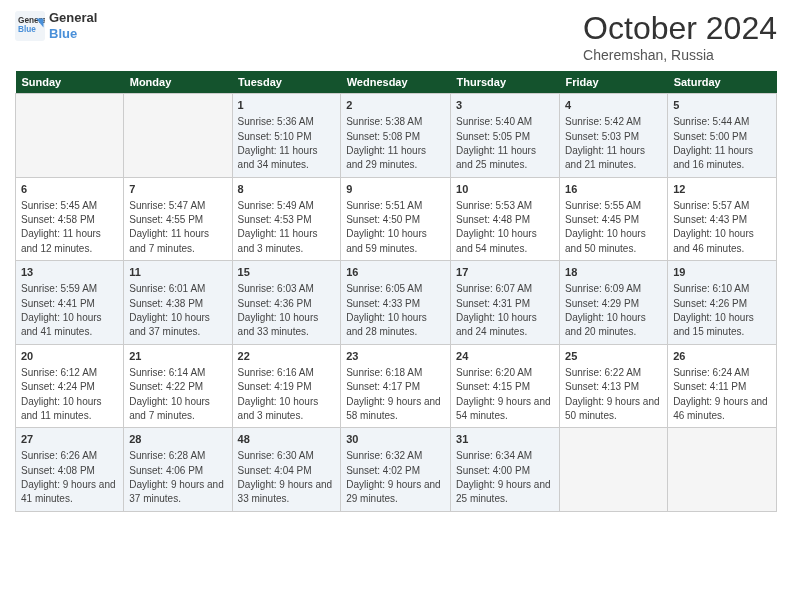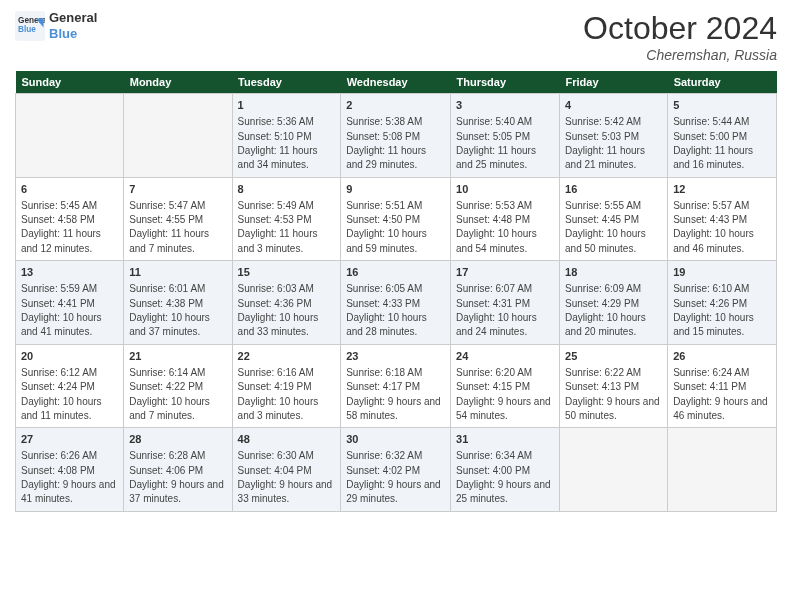--- a/index.html
+++ b/index.html
@@ -25,31 +25,30 @@
     .logo {
       display: flex;
       align-items: center;
       gap: 4px;
     }
     .logo-icon {
       width: 30px;
       height: 30px;
     }
     .title-block {
-      text-align: right;
+      text-align: left;
     }
     .month-title {
       font-size: 32px;
       font-weight: 300;
       color: #333;
     }
     .subtitle {
       font-size: 14px;
       color: #555;
-      font-style: italic;
     }
     table {
       width: 100%;
       border-collapse: collapse;
       font-size: 10.5px;
     }
     thead tr th {
       background-color: #14532d;
       color: #fff;
       padding: 5px 6px;

